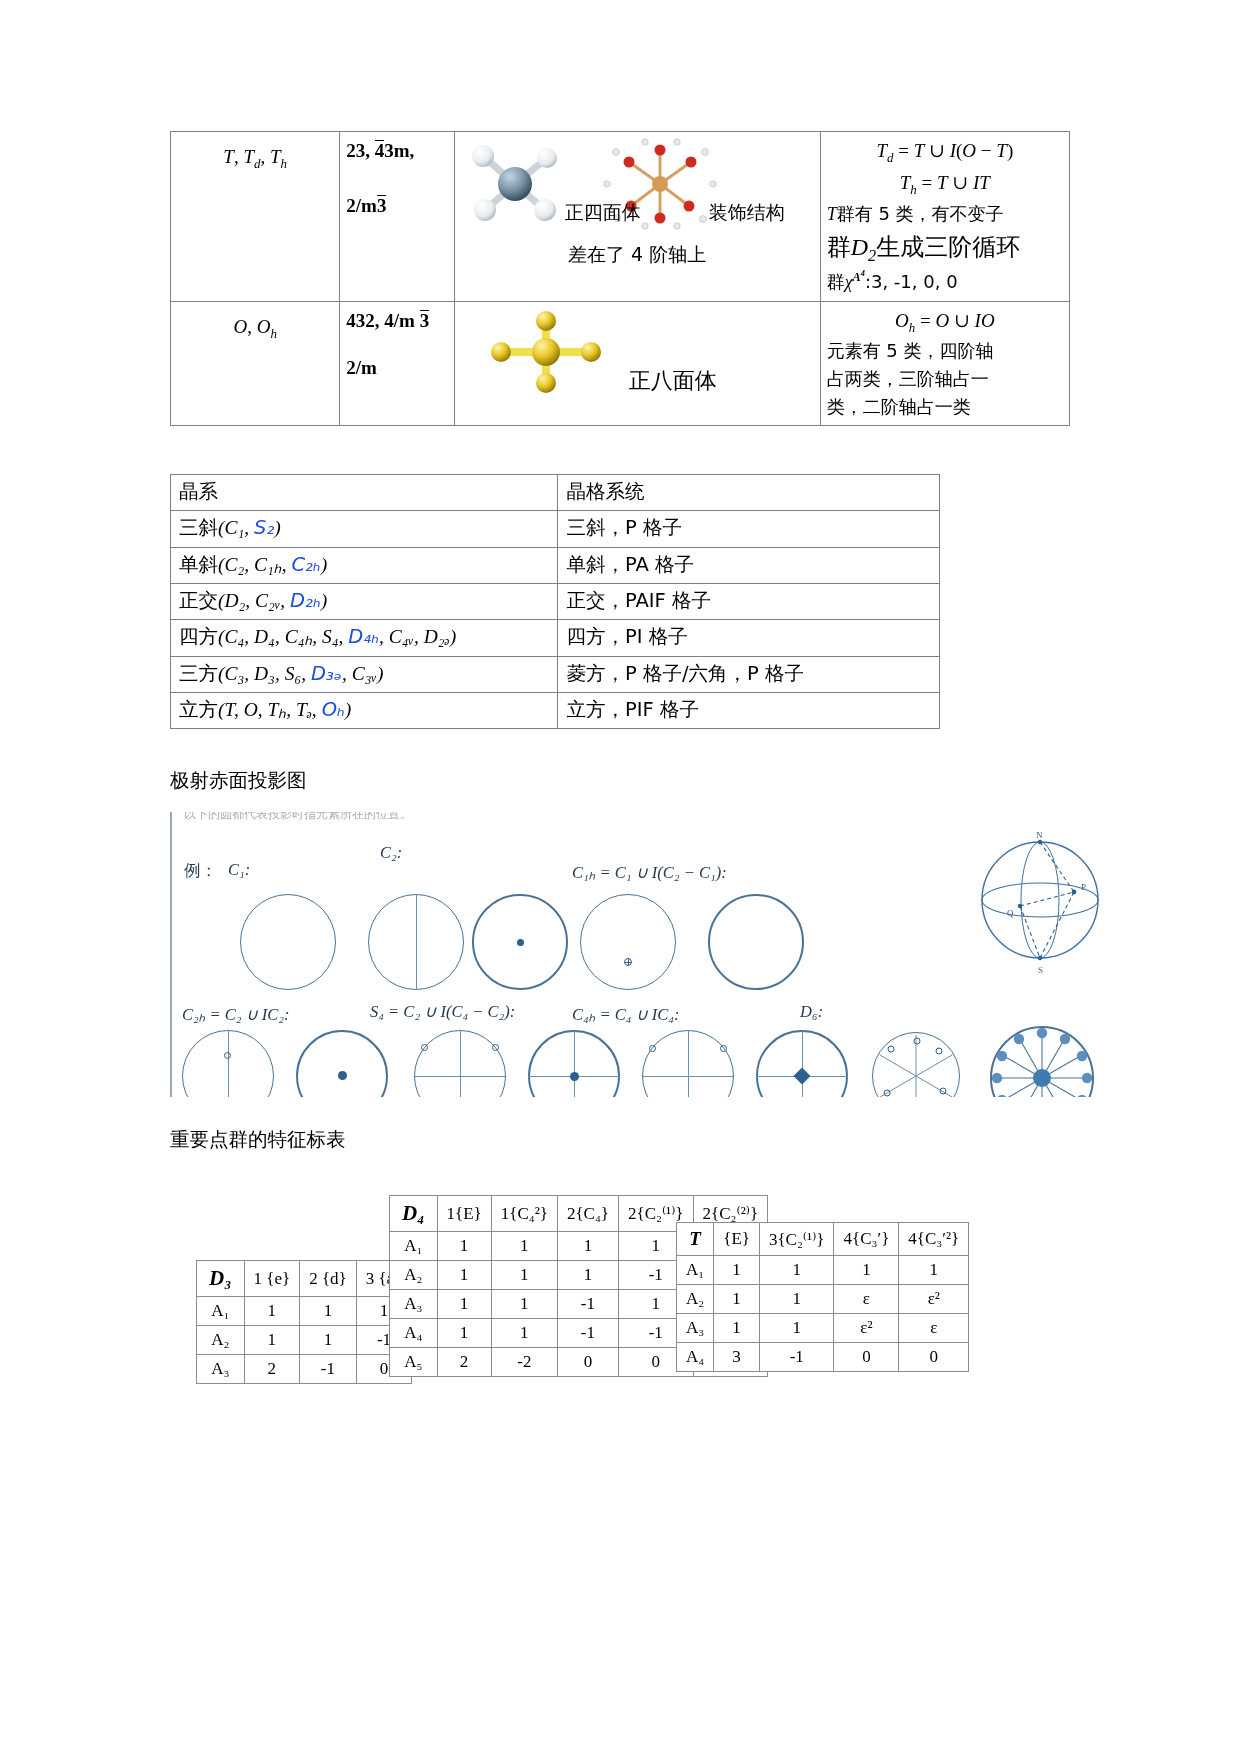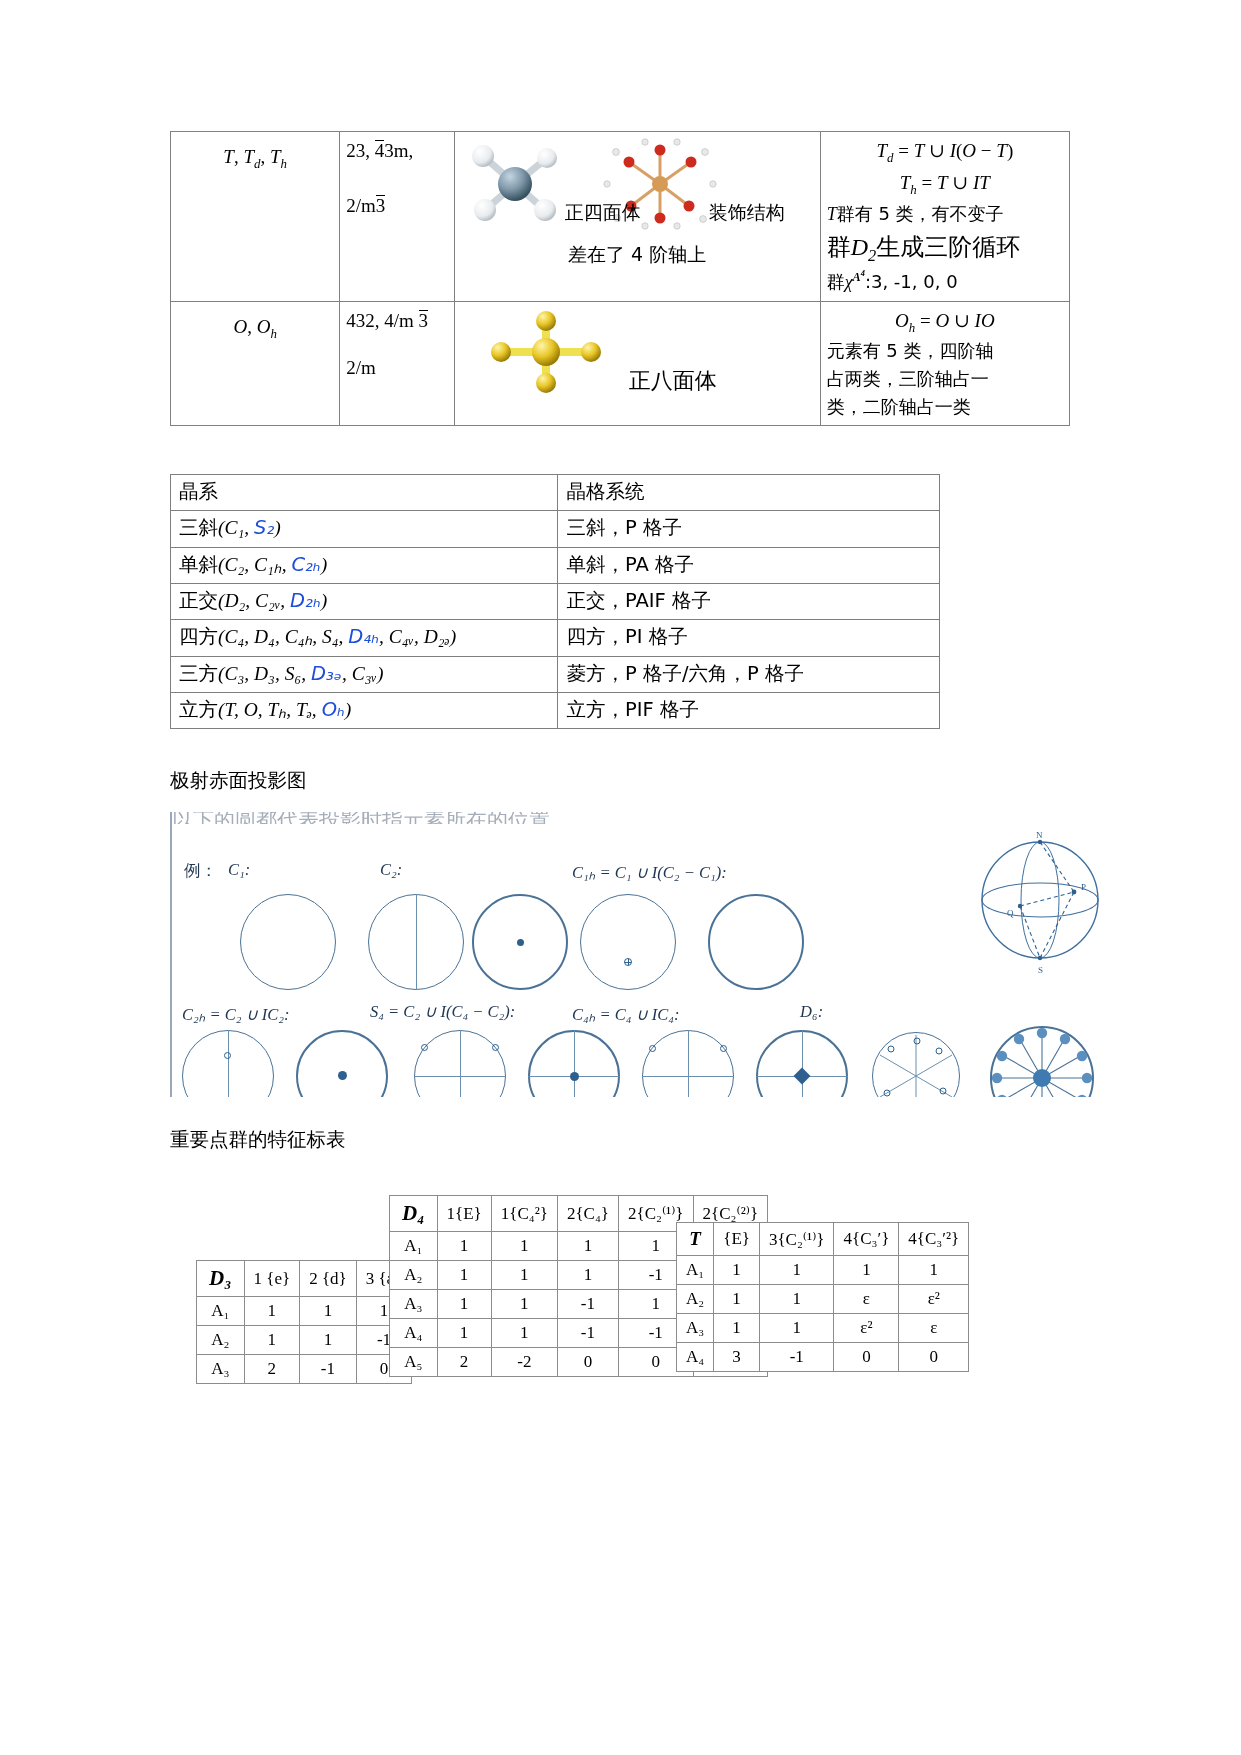--- a/index.html
+++ b/index.html
@@ -19,21 +19,21 @@
   table { border-collapse: collapse; }
   .tbl-sym { position:absolute; left:170px; top:131px; width:900px; }
   .tbl-sym td {
     border: 1px solid #808080;
     vertical-align: top;
     padding: 4px 6px 4px 6px;
     font-size: 19px;
     line-height: 1.55;
   }
   .c-sym { width: 148px; text-align:center; }
-  .c-int { width: 100px; }
+  .c-int { width: 100px; font-weight: bold; }
   .c-pic { width: 320px; }
   .c-rel { width: 218px; }
   .mathi { font-style: italic; }
   sub { font-size: 0.68em; font-style: italic; }
   sup { font-size: 0.68em; }
   .ctr { text-align:center; }
   .overbar { border-top: 1.4px solid #000; padding-top:0px; display:inline-block; line-height:1.0; }
 
   
   .tbl-cry { position:absolute; left:170px; top:474px; width:770px; }
@@ -59,22 +59,22 @@
   #h-char   { left:170px; top:1126px; }
 
   
   .figblock {
     position:absolute; left:170px; top:812px; width:1000px; height:285px;
     background:#ffffff;
     border-left: 2px solid #9aa7b8;
     overflow:hidden;
   }
   .fig-top-clip {
-    position:absolute; left:0; top:-6px; width:700px; height:18px;
-    color:#5b6b80; font-size:21px; overflow:hidden;
+    position:absolute; left:12px; top:-6px; width:700px; height:18px;
+    color:#5b6b80; font-size:12px; overflow:hidden;
     font-family:"DejaVu Sans","Liberation Sans",sans-serif;
     opacity:.55;
   }
   .fig-label {
     position:absolute; font-style:italic; font-size:16.5px; color:#1f3552;
     font-family:"Liberation Serif", serif; white-space:nowrap;
   }
   .circ {
     position:absolute; border:1.4px solid #4a7296; border-radius:50%;
     background:#ffffff;
@@ -321,21 +321,21 @@
   </table>
 
   <div class="heading" id="h-stereo">极射赤面投影图</div>
 
   <div class="figblock">
 
     <div class="fig-top-clip">以下的圆都代表投影时指元素所在的位置。</div>
 
     <span class="fig-label" style="left:12px;top:48px;font-style:normal;">例：</span>
     <span class="fig-label" style="left:56px;top:48px;">C₁:</span>
-    <span class="fig-label" style="left:208px;top:48px;font-family:Liberation Serif, serif;">C₂:</span>
+    <span class="fig-label" style="left:208px;top:31px;font-family:Liberation Serif, serif;">C₂:</span>
     <span class="fig-label" style="left:400px;top:48px;">C₁ₕ = C₁ ∪ I(C₂ − C₁):</span>
 
     <div class="circ" style="left:68px;top:82px;width:96px;height:96px;"></div>
 
     <div class="circ" style="left:196px;top:82px;width:96px;height:96px;"></div>
     <div class="vline" style="left:244px;top:82px;height:96px;"></div>
     <div class="circ bold" style="left:300px;top:82px;width:96px;height:96px;"></div>
     <div class="dot" style="left:345px;top:127px;width:7px;height:7px;"></div>
 
     <div class="circ" style="left:408px;top:82px;width:96px;height:96px;"></div>

